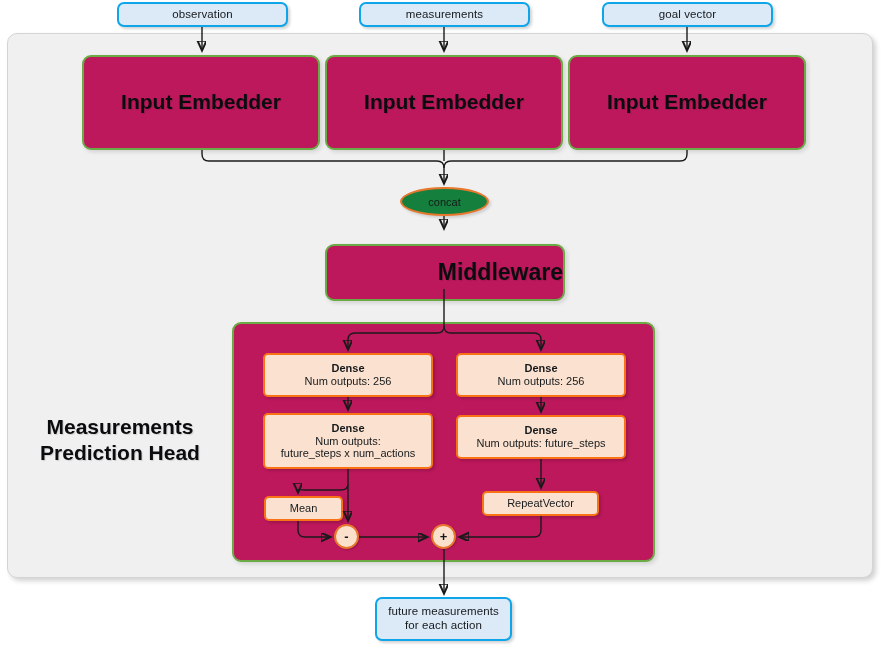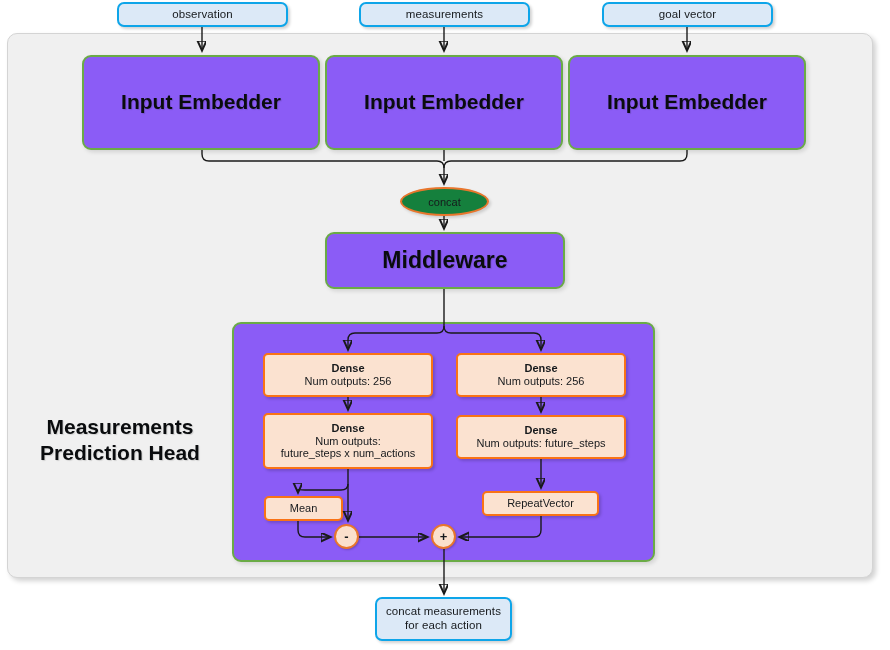--- a/index.html
+++ b/index.html
@@ -38,21 +38,21 @@
   }
 
   
   .outer{
     background:#f0f0f0;
     border:1px solid #d4d4d4;
     border-radius:10px;
     box-shadow:3px 3px 5px rgba(0,0,0,.18);
   }
   .green-soft{
-    background:#8b5cf6;
+    background:#be185d;
     border:2.5px solid #6aab46;
     border-radius:9px;
     box-shadow:2px 2px 4px rgba(0,0,0,.13);
   }
 
   
   .orange{
     background:#fbe2d0;
     border:2px solid #f97316;
     border-radius:5px;
@@ -124,21 +124,21 @@
     <span class="lbl embed-txt">Input Embedder</span>
   </div>
   <div class="abs node green-soft" style="left:568px;top:55px;width:238px;height:95px;">
     <span class="lbl embed-txt">Input Embedder</span>
   </div>
 
   <div class="abs ellipse" style="left:400px;top:187px;width:89px;height:29px;">
     <span class="lbl">concat</span>
   </div>
 
-  <div class="abs node green-soft" style="left:325px;top:232px;width:240px;height:57px;">
+  <div class="abs node green-soft" style="left:325px;top:244px;width:240px;height:57px;justify-content:flex-end;">
     <span class="lbl mid-txt">Middleware</span>
   </div>
 
   <div class="abs green-soft" style="left:232px;top:322px;width:423px;height:240px;"></div>
 
   <div class="abs big-title" style="left:20px;top:414px;width:200px;">
     <span>Measurements</span><br>
     <span>Prediction Head</span>
   </div>
 
@@ -182,21 +182,21 @@
   <div class="abs node orange" style="left:482px;top:491px;width:117px;height:25px;">
     <span class="lbl">RepeatVector</span>
   </div>
 
   <div class="abs op" style="left:431px;top:524px;width:25px;height:25px;">
     <span class="lbl">+</span>
   </div>
 
   <div class="abs node chip" style="left:375px;top:597px;width:137px;height:44px;">
     <span class="lbl">
-      <span>concat measurements</span><br>
+      <span>future measurements</span><br>
       <span>for each action</span>
     </span>
   </div>
 
   <svg class="wires" viewBox="0 0 890 650">
     <defs>
       <marker id="ah" markerWidth="9" markerHeight="9" refX="6.6" refY="3.2" orient="auto" markerUnits="strokeWidth">
         <path d="M0,0 L7,3.2 L0,6.4 z" fill="#1a1a1a" stroke="none"></path>
       </marker>
     </defs>

